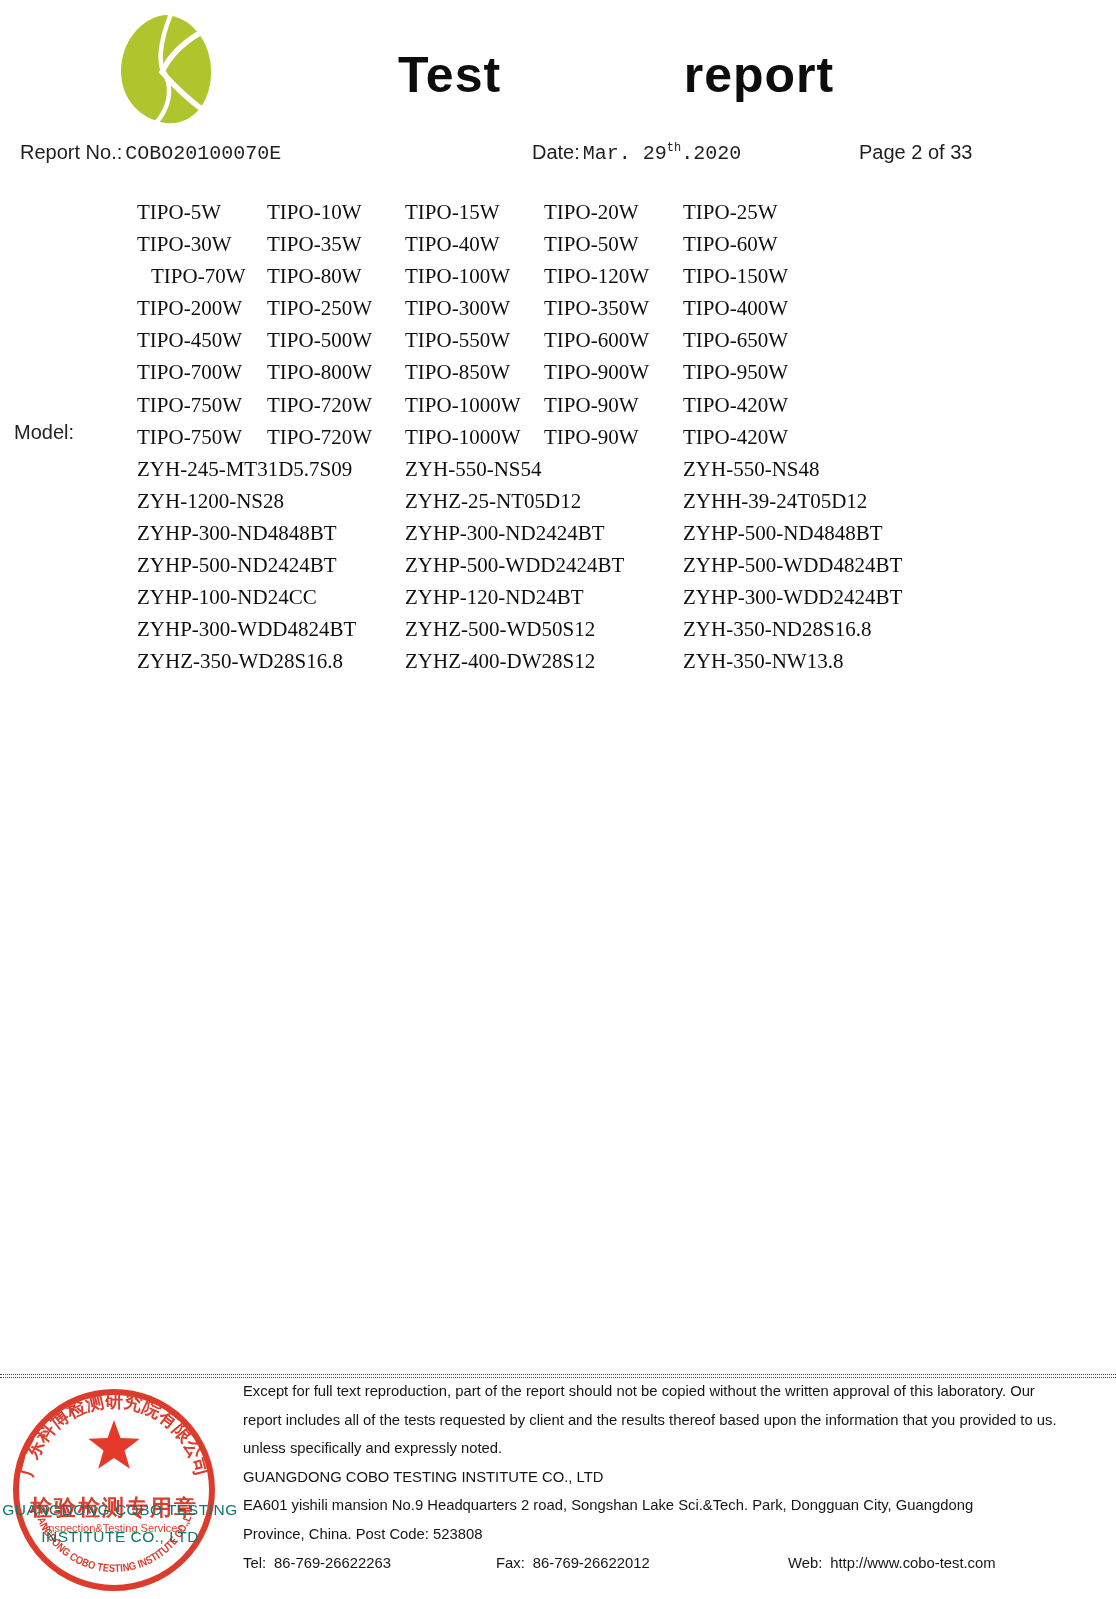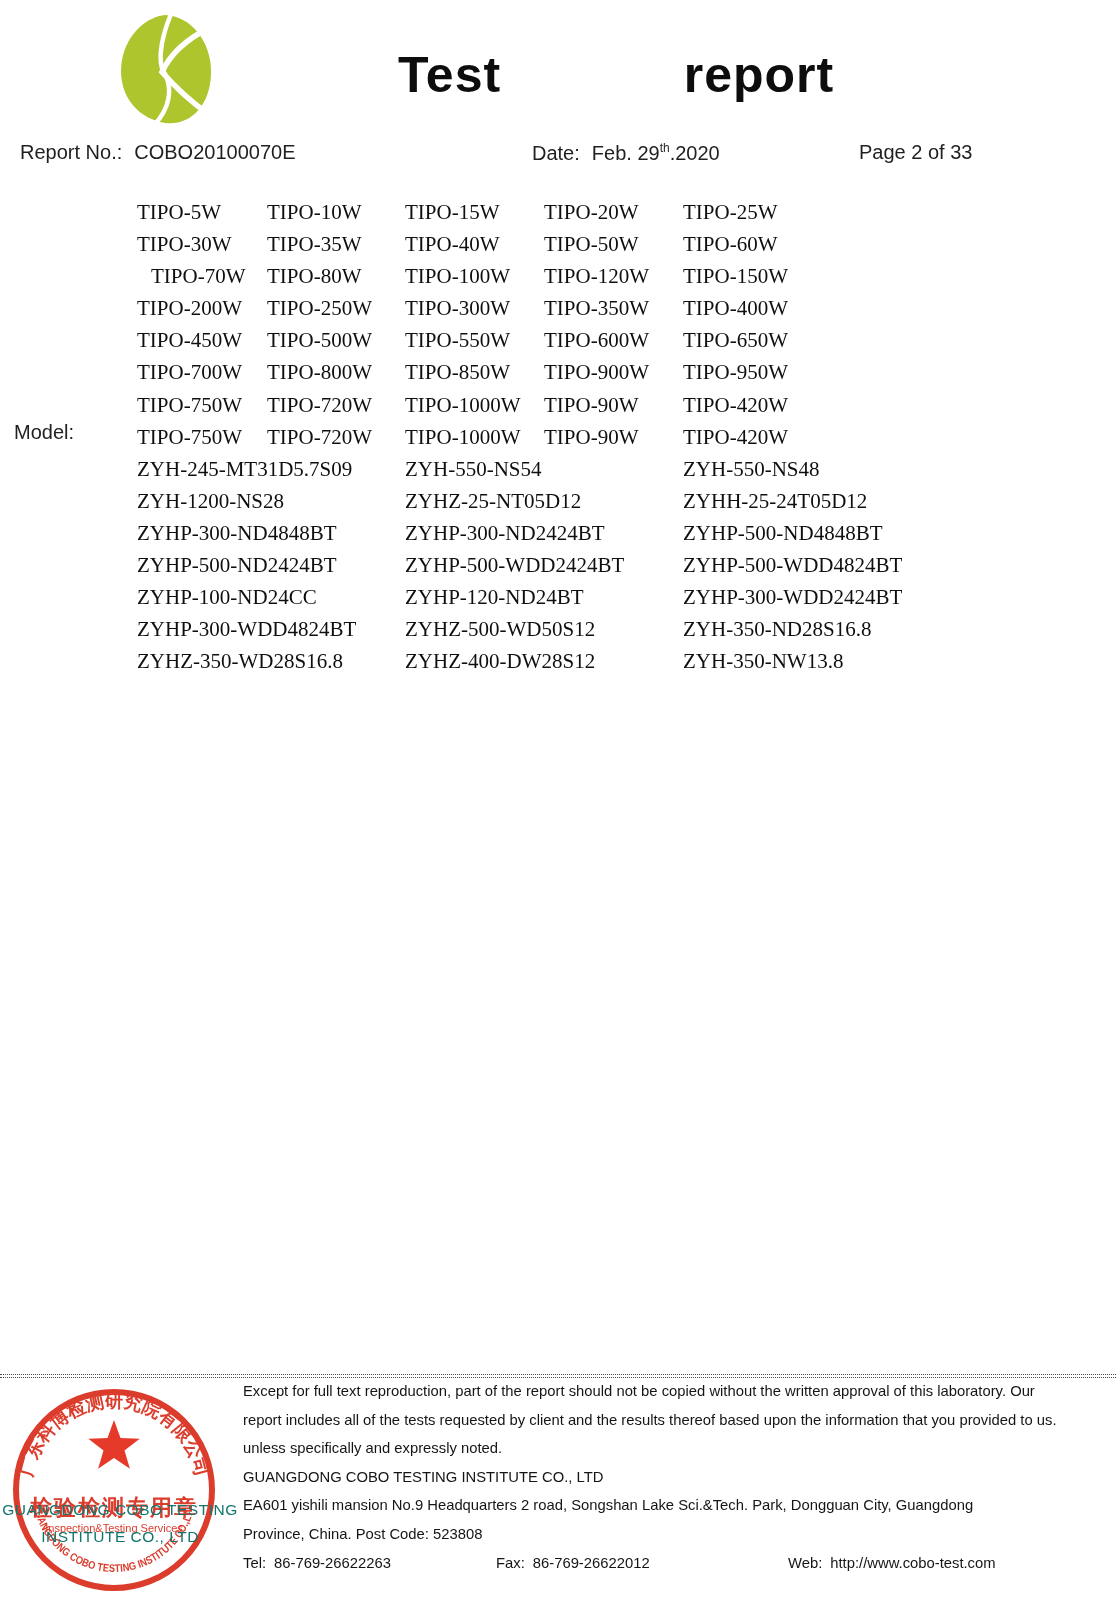--- a/index.html
+++ b/index.html
@@ -9,21 +9,21 @@
   }
   .abs{position:absolute;}
 
   
   .logo{left:118px;top:13px;width:94px;height:112px;}
   .title{
     left:398px;top:46px;font-size:50px;font-weight:bold;color:#0d0d0d;
     word-spacing:46px;letter-spacing:1px;white-space:pre;
   }
   .meta{top:141px;font-size:20px;color:#1f1f1f;white-space:nowrap;}
-  .meta .val{margin-left:12px;}
+  .meta .val{margin-left:3px;font-family:Liberation Mono, monospace;}
   #report-no{left:20px;}
   #date-line{left:532px;}
   #date-line sup{font-size:12px;vertical-align:8px;}
   #page-no{left:859px;}
 
   
   .model-label{left:14px;top:421px;font-size:20px;color:#222;}
   .model-grid{
     left:137px;top:196px;display:grid;
     grid-template-columns:130px 138px 139px 139px 160px;
@@ -63,21 +63,21 @@
   <path d="M53 1 C 41 30 40 52 47 61 C 55 77 51 96 37 111" fill="none" stroke="#ffffff" stroke-width="4.5"></path>
   <path d="M91 15 C 63 29 50 46 44 59 C 57 74 75 90 89 100" fill="none" stroke="#ffffff" stroke-width="5.5"></path>
 </svg>
 
 <div class="abs title">Test   report</div>
 
 <div class="abs meta" id="report-no">
   <span>Report No.:</span><span class="val">COBO20100070E</span>
 </div>
 <div class="abs meta" id="date-line">
-  <span>Date:</span><span class="val"><span>Feb. 29</span><sup>th</sup><span>.2020</span></span>
+  <span>Date:</span><span class="val"><span>Mar. 29</span><sup>th</sup><span>.2020</span></span>
 </div>
 <div class="abs meta" id="page-no">Page 2 of 33</div>
 
 <div class="abs model-label">Model:</div>
 <div class="abs model-grid">
     <div>TIPO-5W</div>
     <div>TIPO-10W</div>
     <div>TIPO-15W</div>
     <div>TIPO-20W</div>
     <div>TIPO-25W</div>
@@ -114,21 +114,21 @@
     <div>TIPO-750W</div>
     <div>TIPO-720W</div>
     <div>TIPO-1000W</div>
     <div>TIPO-90W</div>
     <div>TIPO-420W</div>
     <div class="span2">ZYH-245-MT31D5.7S09</div>
     <div class="span2">ZYH-550-NS54</div>
     <div>ZYH-550-NS48</div>
     <div class="span2">ZYH-1200-NS28</div>
     <div class="span2">ZYHZ-25-NT05D12</div>
-    <div>ZYHH-25-24T05D12</div>
+    <div>ZYHH-39-24T05D12</div>
     <div class="span2">ZYHP-300-ND4848BT</div>
     <div class="span2">ZYHP-300-ND2424BT</div>
     <div>ZYHP-500-ND4848BT</div>
     <div class="span2">ZYHP-500-ND2424BT</div>
     <div class="span2">ZYHP-500-WDD2424BT</div>
     <div>ZYHP-500-WDD4824BT</div>
     <div class="span2">ZYHP-100-ND24CC</div>
     <div class="span2">ZYHP-120-ND24BT</div>
     <div>ZYHP-300-WDD2424BT</div>
     <div class="span2">ZYHP-300-WDD4824BT</div>

